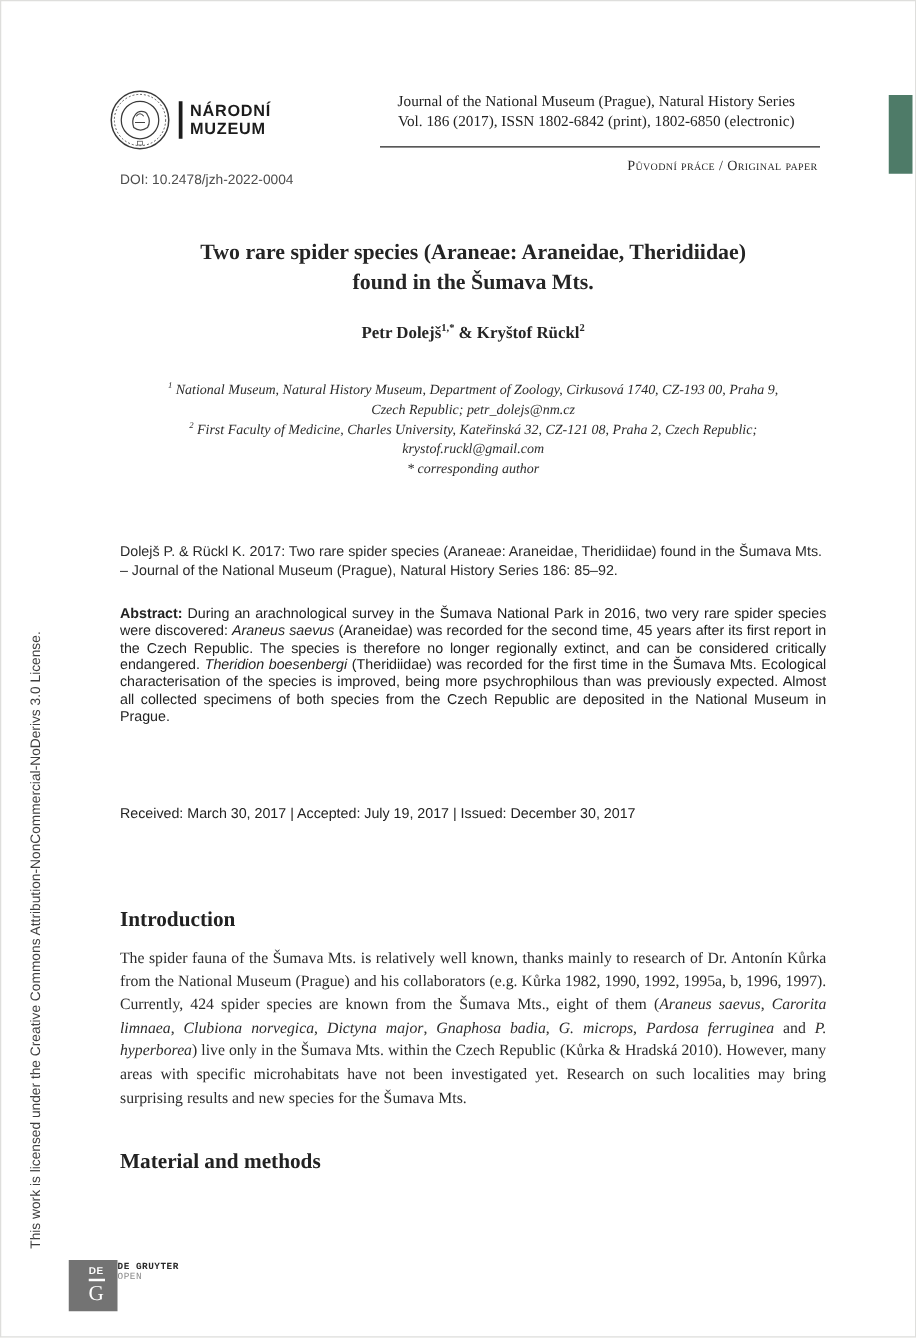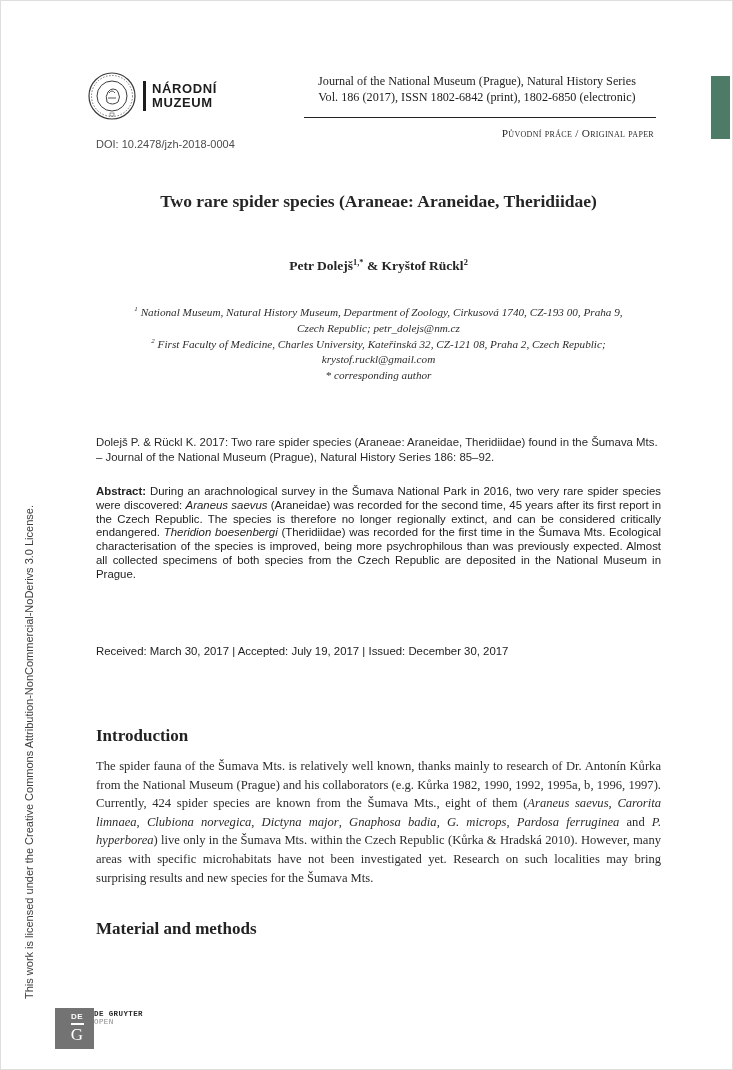--- a/index.html
+++ b/index.html
@@ -123,23 +123,23 @@
       <rect x="23" y="42" width="4" height="3" fill="none" stroke="#555" stroke-width="0.6"></rect>
     </svg>
     <div class="logo-bar"></div>
     <div class="logo-text">NÁRODNÍ
 MUZEUM</div>
   </div>
 
   <div class="journal-head"><span>Journal of the National Museum (Prague), Natural History Series</span><br><span>Vol. 186 (2017), ISSN 1802-6842 (print), 1802-6850 (electronic)</span></div>
   <div class="header-rule"></div>
   <div class="paper-type">Původní práce / Original paper</div>
-  <div class="doi">DOI: 10.2478/jzh-2018-0004</div>
+  <div class="doi">DOI: 10.2478/jzh-2022-0004</div>
 
-  <div class="col title"><span>Two rare spider species (Araneae: Araneidae, Theridiidae)</span><br></div>
+  <div class="col title"><span>Two rare spider species (Araneae: Araneidae, Theridiidae)</span><br><span>found in the Šumava Mts.</span></div>
   <div class="col authors"><span>Petr Dolejš</span><sup>1,*</sup><span> &amp; Kryštof Rückl</span><sup>2</sup></div>
   <div class="col affil"><sup>1</sup><span> National Museum, Natural History Museum, Department of Zoology, Cirkusová 1740, CZ-193 00, Praha 9,</span><br><span>Czech Republic; petr_dolejs@nm.cz</span><br><sup>2</sup><span> First Faculty of Medicine, Charles University, Kateřinská 32, CZ-121 08, Praha 2, Czech Republic;</span><br><span>krystof.ruckl@gmail.com</span><br><span>* corresponding author</span></div>
   <div class="col citation">Dolejš P. &amp; Rückl K. 2017: Two rare spider species (Araneae: Araneidae, Theridiidae) found in the Šumava Mts. – Journal of the National Museum (Prague), Natural History Series 186: 85–92.</div>
   <div class="col abstract"><span class="b">Abstract:</span><span> During an arachnological survey in the Šumava National Park in 2016, two very rare spider species were discovered: </span><span class="i">Araneus saevus</span><span> (Araneidae) was recorded for the second time, 45 years after its first report in the Czech Republic. The species is therefore no longer regionally extinct, and can be considered critically endangered. </span><span class="i">Theridion boesenbergi</span><span> (Theridiidae) was recorded for the first time in the Šumava Mts. Ecological characterisation of the species is improved, being more psychrophilous than was previously expected. Almost all collected specimens of both species from the Czech Republic are deposited in the National Museum in Prague.</span></div>
   <div class="col dates">Received: March 30, 2017 | Accepted: July 19, 2017 | Issued: December 30, 2017</div>
 
   <div class="col sec-head intro">Introduction</div>
   <div class="col sec-body intro"><span>The spider fauna of the Šumava Mts. is relatively well known, thanks mainly to research of Dr. Antonín Kůrka from the National Museum (Prague) and his collaborators (e.g. Kůrka 1982, 1990, 1992, 1995a, b, 1996, 1997). Currently, 424 spider species are known from the Šumava Mts., eight of them (</span><span class="i">Araneus saevus</span><span>, </span><span class="i">Carorita limnaea</span><span>, </span><span class="i">Clubiona norvegica</span><span>, </span><span class="i">Dictyna major</span><span>, </span><span class="i">Gnaphosa badia</span><span>, </span><span class="i">G. microps</span><span>, </span><span class="i">Pardosa ferruginea</span><span> and </span><span class="i">P. hyperborea</span><span>) live only in the Šumava Mts. within the Czech Republic (Kůrka &amp; Hradská 2010). However, many areas with specific microhabitats have not been investigated yet. Research on such localities may bring surprising results and new species for the Šumava Mts.</span></div>
   <div class="col sec-head methods">Material and methods</div>
 

